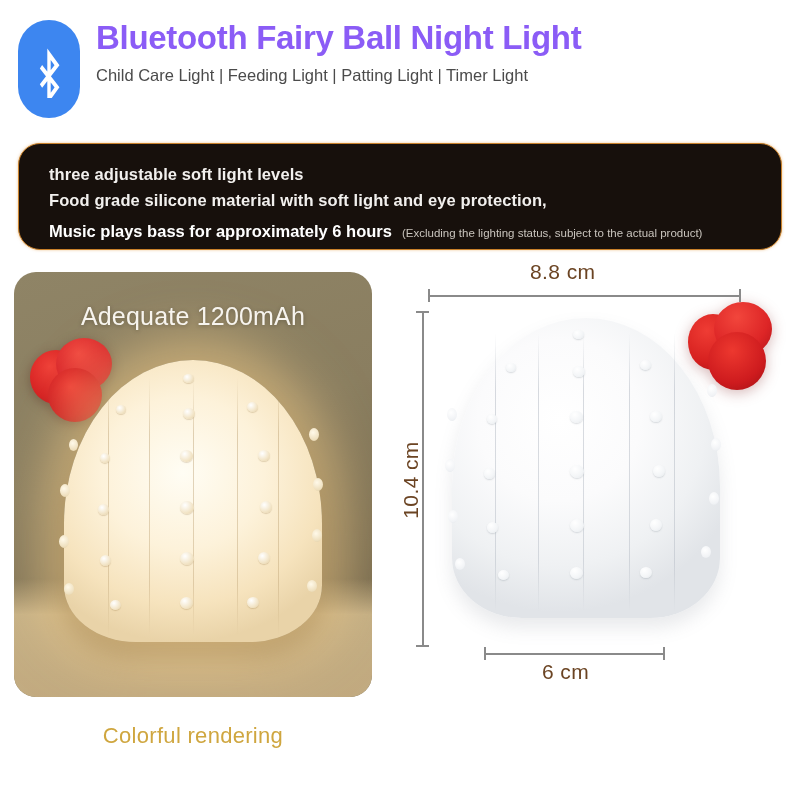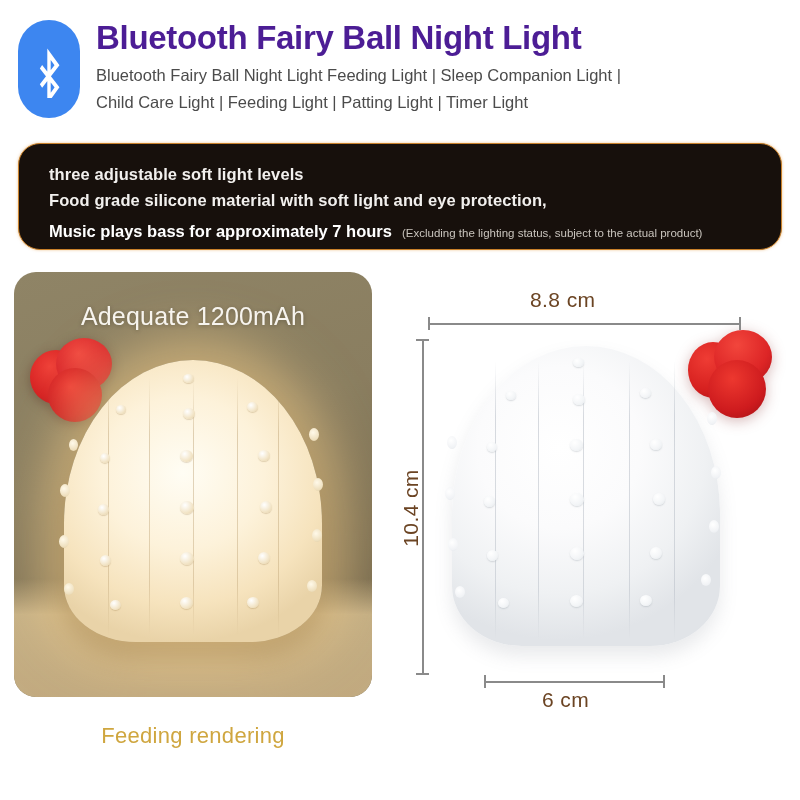--- a/index.html
+++ b/index.html
@@ -18,21 +18,21 @@
   }
   .bt-badge {
     width: 62px; height: 98px; border-radius: 31px;
     background: #3d86f0; flex: 0 0 auto;
     display: flex; align-items: center; justify-content: center;
     margin-top: 2px;
   }
   .bt-badge svg { display: block; }
   .header-text { margin-left: 16px; padding-top: 2px; }
   .product-title {
-    font-size: 33px; font-weight: 700; color: #4c1d95; letter-spacing: -0.3px;
+    font-size: 33px; font-weight: 700; color: #8b5cf6; letter-spacing: -0.3px;
     line-height: 1.12; white-space: nowrap;
   }
   .product-subtitle {
     font-size: 16.5px; color: #4b4b4b; line-height: 1.62; margin-top: 5px;
     max-width: 620px;
   }
 
   
   .banner {
     position: absolute; left: 18px; top: 143px; width: 764px; height: 107px;
@@ -92,21 +92,21 @@
     background: radial-gradient(circle at 40% 35%, #fff9e9 0%, #eedfbd 70%, #dcc89f 100%);
   }
   .heart-warm {
     position: absolute; left: 12px; top: 62px; width: 92px; height: 92px;
     filter: drop-shadow(0 3px 6px rgba(70,20,15,.35));
   }
   .heart-warm .lobe, .heart-cool .lobe { position: absolute; border-radius: 50%; }
 
   
   .right-panel {
-    position: absolute; left: 392px; top: 284px; width: 396px; height: 430px; text-decoration: underline;
+    position: absolute; left: 392px; top: 256px; width: 396px; height: 430px; text-decoration: underline;
   }
   .cactus-cool {
     position: absolute; left: 60px; top: 62px; width: 268px; height: 300px;
     border-radius: 50% 50% 26% 26% / 56% 56% 20% 20%;
     background:
       radial-gradient(ellipse 72% 64% at 40% 34%, #ffffff 0%, #fbfbfc 42%, #eff1f3 76%, #e1e4e8 100%);
     box-shadow: 0 10px 18px rgba(120,125,135,.16);
   }
   .ridge-cool {
     position: absolute; top: 5%; height: 93%; width: 1px;
@@ -162,31 +162,30 @@
 
   <div class="header">
     <div class="bt-badge">
       <svg width="36" height="58" viewBox="0 0 36 58" aria-hidden="true">
         <path d="M10 15 L26 30 L18 38 L18 6 L26 14 L10 29" fill="none" stroke="#ffffff" stroke-width="3.4" stroke-linejoin="miter" stroke-linecap="butt" transform="translate(0,6) scale(1,1.38)"></path>
       </svg>
     </div>
     <div class="header-text">
       <div class="product-title">Bluetooth Fairy Ball Night Light</div>
       <div class="product-subtitle">
-        <div>Bluetooth Fairy Ball Night Light Feeding Light | Sleep Companion Light |</div>
         <div>Child Care Light | Feeding Light | Patting Light | Timer Light</div>
       </div>
     </div>
   </div>
 
   <div class="banner">
     <div class="banner-line">three adjustable soft light levels</div>
     <div class="banner-line">Food grade silicone material with soft light and eye protection,</div>
     <div class="banner-row">
-      <span class="banner-strong">Music plays bass for approximately 7 hours</span>
+      <span class="banner-strong">Music plays bass for approximately 6 hours</span>
       <span class="banner-note">(Excluding the lighting status, subject to the actual product)</span>
     </div>
   </div>
 
   <div class="left-card">
     <div class="left-floor"></div>
 
     <div class="heart-warm">
       <div class="lobe" style="left:4px;  top:16px; width:52px; height:54px; background:radial-gradient(circle at 38% 30%, #ef4038 0%, #d41f21 62%, #a8121a 100%);"></div>
       <div class="lobe" style="left:30px; top:4px;  width:56px; height:52px; background:radial-gradient(circle at 40% 30%, #f04940 0%, #d8252a 60%, #ae1419 100%);"></div>
@@ -281,16 +280,16 @@
     <div class="tick-h" style="left:24px; top:55px;"></div>
     <div class="tick-h" style="left:24px; top:389px;"></div>
     <div class="dim-label-v" style="left:-36px; top:212px; width:110px; text-align:center;">10.4 cm</div>
 
     <div class="dim-line-h" style="left:92px; top:397px; width:180px;"></div>
     <div class="tick-v" style="left:92px;  top:391px;"></div>
     <div class="tick-v" style="left:271px; top:391px;"></div>
     <div class="dim-label" style="left:150px; top:404px;">6 cm</div>
   </div>
 
-  <div class="caption-evening">Feeding rendering</div>
+  <div class="caption-evening">Colorful rendering</div>
 
 
 </div>
 
 </body></html>

